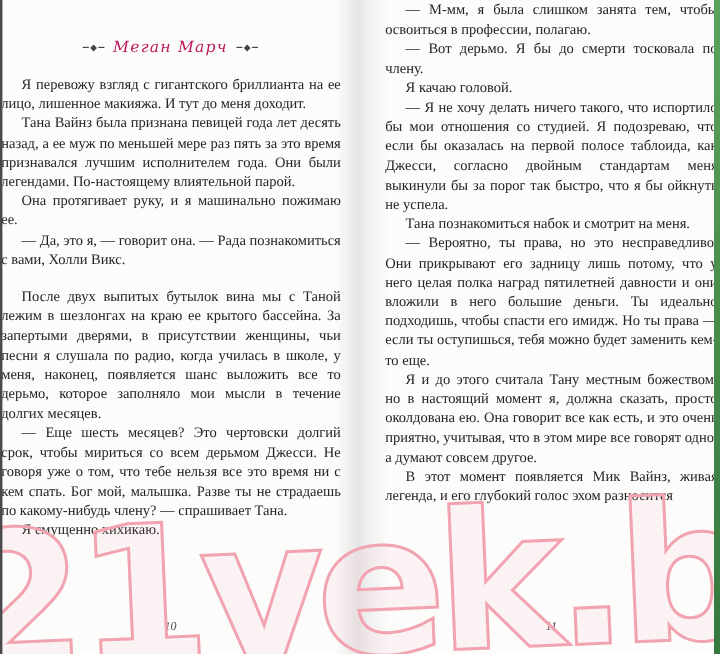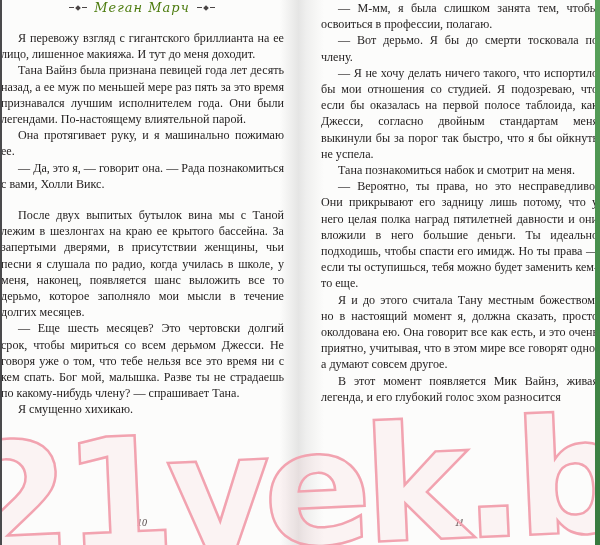--- a/index.html
+++ b/index.html
@@ -8,22 +8,22 @@
     width:600px;height:545px;
     background:#fcfcfb;
     overflow:hidden;
     font-family:"Liberation Serif", serif;
   }
   .page{position:absolute;top:0;height:545px;}
   .page-left{left:0;width:284px;}
   .page-right{left:321px;width:277px;}
   .running-head{
     display:flex;align-items:center;justify-content:center;gap:7px;
-    margin-bottom:15px;
-    color:#4d7c0f;
+    margin-top:32px;margin-bottom:15px;
+    color:#be185d;
   }
   .head-text{
     font-family:"DejaVu Serif", serif;
     font-style:italic;
     font-size:13px;
     letter-spacing:1px;
     white-space:nowrap;
   }
   .ornament{display:inline-flex;align-items:center;gap:2px;}
   .ornament .bar{width:5px;height:1px;background:#4a4545;}
@@ -106,20 +106,21 @@
       </div>
     <div class="folio">10</div>
   </div>
 
   <div class="gutter"></div>
 
   <div class="page page-right">
     <div class="body-text">
         <p>— М-мм, я была слишком занята тем, чтобы освоиться в профессии, полагаю.</p>
         <p>— Вот дерьмо. Я бы до смерти тосковала по члену.</p>
+        <p>Я качаю головой.</p>
         <p>— Я не хочу делать ничего такого, что испортило бы мои отношения со студией. Я подозреваю, что если бы оказалась на первой полосе таблоида, как Джесси, согласно двойным стандартам меня выкинули бы за порог так быстро, что я бы ойкнуть не успела.</p>
         <p>Тана познакомиться набок и смотрит на меня.</p>
         <p>— Вероятно, ты права, но это несправедливо. Они прикрывают его задницу лишь потому, что у него целая полка наград пятилетней давности и они вложили в него большие деньги. Ты идеально подходишь, чтобы спасти его имидж. Но ты права — если ты оступишься, тебя можно будет заменить кем-то еще.</p>
         <p>Я и до этого считала Тану местным божеством, но в настоящий момент я, должна сказать, просто околдована ею. Она говорит все как есть, и это очень приятно, учитывая, что в этом мире все говорят одно, а думают совсем другое.</p>
         <p>В этот момент появляется Мик Вайнз, живая легенда, и его глубокий голос эхом разносится</p>
       </div>
     <div class="folio">11</div>
   </div>
 
   <div class="watermark">21vek.by</div>

